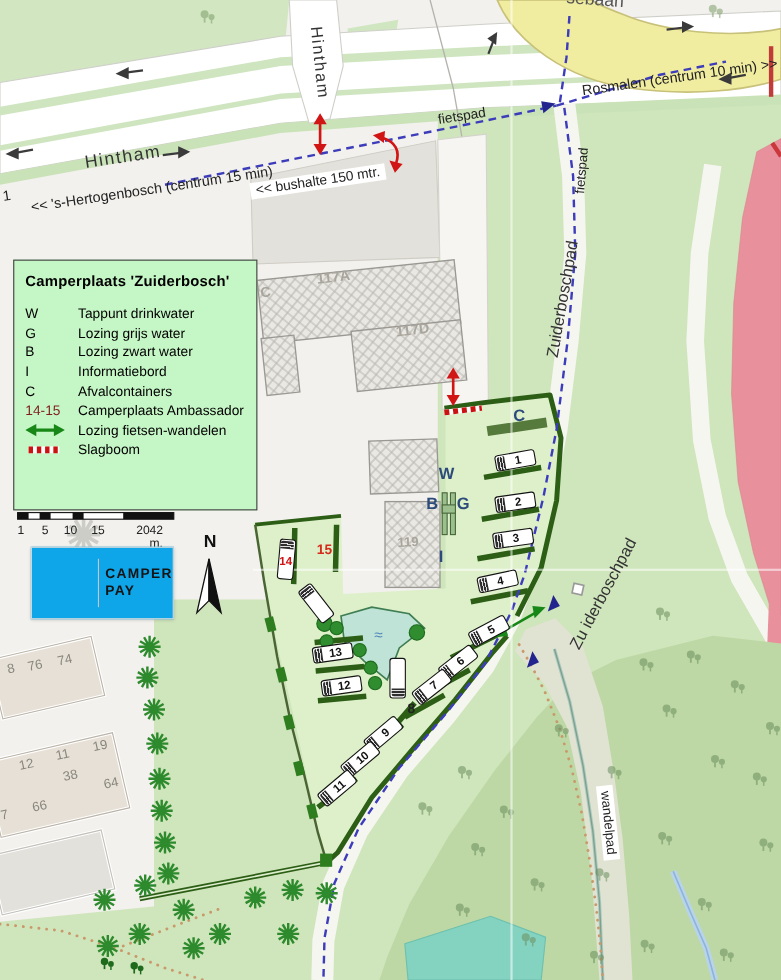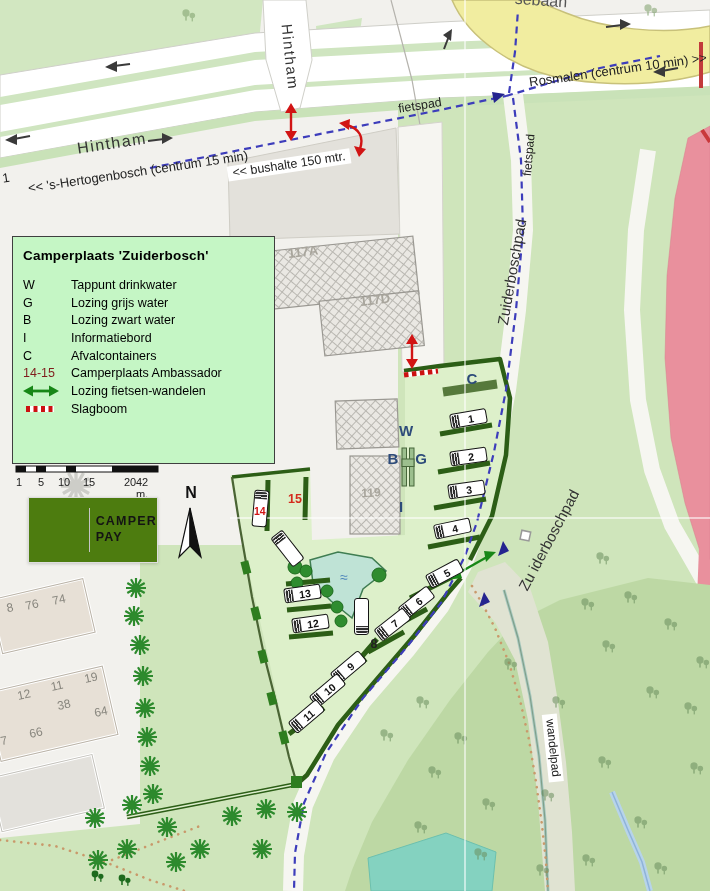--- a/index.html
+++ b/index.html
@@ -5,29 +5,29 @@
   html,body{margin:0;padding:0;background:#fff;font-family:"Liberation Sans",sans-serif;}
   #stage{position:relative;width:710px;height:891px;overflow:hidden;background:#f2f1ed;}
   #mapsvg{position:absolute;left:0;top:0;z-index:0;}
   .maplabel{position:absolute;z-index:6;white-space:nowrap;transform-origin:center;line-height:1.05;}
   .maplabel.bg{padding:1px 5px;}
   .camper{position:absolute;z-index:4;width:37px;height:15px;background:#fff;border:1.6px solid #141414;
           border-radius:3px;box-sizing:border-box;display:flex;align-items:center;justify-content:center;}
   .camper .cab{position:absolute;left:0.5px;top:0.5px;bottom:0.5px;width:7px;border-radius:2px 0 0 2px;
           background:linear-gradient(90deg,#2e2e2e 0 2px,#ddd 2px 3px,#2e2e2e 3px 4.5px,#ddd 4.5px 5.5px,#2e2e2e 5.5px 7px);}
   .camper .num{margin-left:5px;font-weight:bold;font-size:10.5px;color:#111;display:inline-block;}
-  #legend{position:absolute;left:12px;top:236px;width:263px;height:228px;z-index:10;
+  #legend{position:absolute;left:12px;top:236px;width:222px;height:228px;z-index:10;
           border:1.4px solid #3f3f3f;box-sizing:border-box;padding:11px 10px 8px 10px;}
   #legend .title{font-weight:bold;font-size:13.5px;color:#000;margin-bottom:13px;letter-spacing:.2px;}
   .leg-row{display:flex;align-items:center;height:17.7px;font-size:12.5px;color:#000;}
   .leg-key{width:48px;flex:0 0 48px;}
   .leg-icon{width:40px;flex:0 0 48px;display:flex;align-items:center;}
   #scalebar-labels{position:absolute;left:0;top:0;z-index:10;}
   .scale-label{position:absolute;top:476px;transform:translateX(-50%);font-size:11px;color:#222;}
-  #logo{position:absolute;left:28px;top:497px;width:128px;height:64px;background:#4d7c0f;z-index:10;
+  #logo{position:absolute;left:28px;top:497px;width:128px;height:64px;background:#0ea5e9;z-index:10;
         border:1px solid #ddd;box-shadow:0 1px 3px rgba(0,0,0,.18);display:flex;align-items:center;}
   #logo .txt{margin-left:6px;font-weight:bold;font-size:12.5px;letter-spacing:1.2px;color:#141414;line-height:1.25;}
   #logo .divider{width:1px;height:44px;background:#c5c5c5;margin-left:7px;}
   #north{position:absolute;left:176px;top:484px;z-index:10;width:30px;text-align:center;}
   #north .north-n{font-size:16px;font-weight:bold;color:#111;}
 </style>
 </head>
 <body>
 
 <div id="stage">

